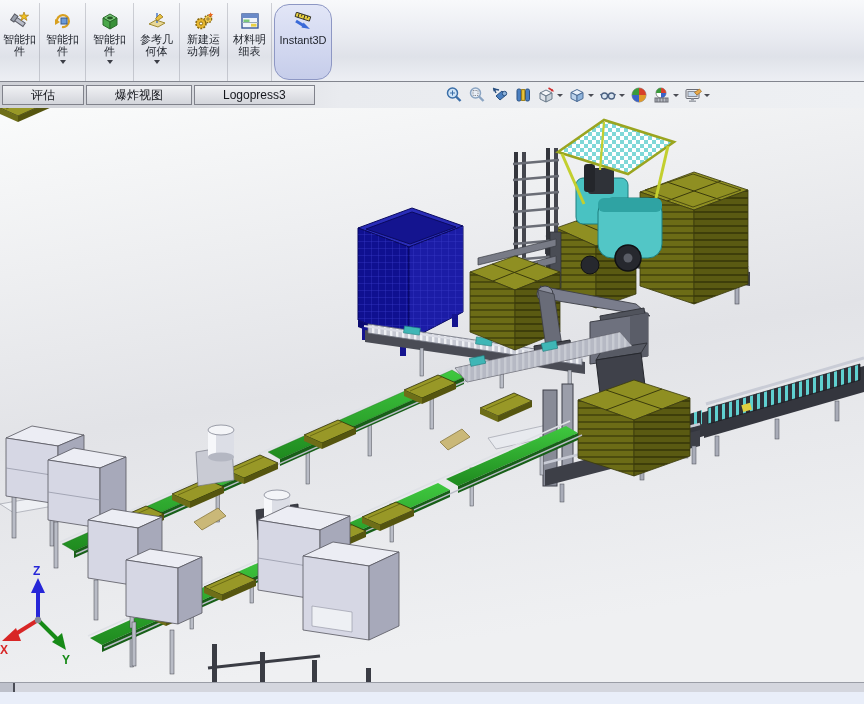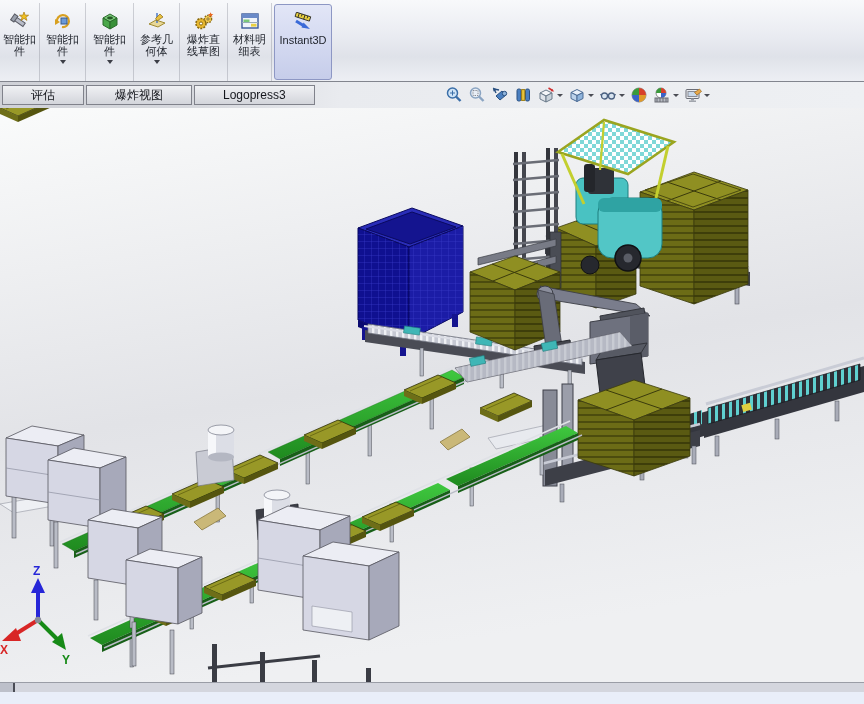--- a/index.html
+++ b/index.html
@@ -10,21 +10,21 @@
   .ribbon{height:82px;box-sizing:border-box;display:flex;align-items:stretch;
     background:linear-gradient(#f8f9fb,#e9ebf1 45%,#dfe2e9 70%,#edeff4);
     border-bottom:1px solid #82858e;padding:3px 0 0 0;}
   .rbtn{display:flex;flex-direction:column;align-items:center;box-sizing:border-box;
     padding-top:6px;border-right:1px solid rgba(130,133,142,.35);cursor:default;position:relative;}
   .rbtn .ricon{height:24px;display:flex;align-items:center;justify-content:center;}
   .rlabel{font-size:11px;line-height:12px;text-align:center;color:#1d2129;width:42px;word-break:break-all;}
   .rdrop{width:0;height:0;border-left:3.5px solid transparent;border-right:3.5px solid transparent;
     border-top:4px solid #3c3e46;margin-top:3px;}
   .rbtn.disabled .rlabel{color:#9da0a8;}
-  .rbtn.active{background:linear-gradient(#e2e6f7,#c6cdea);border:1px solid #8d97c4;border-radius:3px;
+  .rbtn.active{background:linear-gradient(#e2e6f7,#c6cdea);border:1px solid #8d97c4;border-radius:15px;
     margin:1px 2px;padding-top:5px;}
   .rbtn.active .rlabel{width:56px;}
 
   
   .tabband{height:26px;box-sizing:border-box;display:flex;align-items:center;position:relative;
     background:linear-gradient(90deg,#cfd1d7 0px,#d7d9de 200px,#e9ebef 340px,#eef0f3 100%);}
   .tab{height:20px;box-sizing:border-box;padding:0 28px;margin-left:2px;display:flex;align-items:center;
     background:linear-gradient(#f0f1f4,#d3d5db);border:1px solid #80828b;font-size:12px;color:#14161c;}
   .hud{position:absolute;left:444px;top:0;height:26px;display:flex;align-items:center;gap:3px;}
   .hudbtn{display:flex;align-items:center;gap:1px;padding:1px;border-radius:2px;}
@@ -101,21 +101,21 @@
     <div class="rbtn" style="width:48px">
       <span class="ricon">
         <svg width="20" height="20">
             <circle cx="7" cy="12.5" r="5" fill="#e8b830" stroke="#8a6a10" stroke-dasharray="2,1.2" stroke-width="1.6"></circle>
             <circle cx="7" cy="12.5" r="1.6" fill="#fff" stroke="#8a6a10"></circle>
             <circle cx="14" cy="8" r="3.6" fill="#f2cc58" stroke="#8a6a10" stroke-dasharray="1.6,1" stroke-width="1.4"></circle>
             <circle cx="14" cy="8" r="1.1" fill="#fff" stroke="#8a6a10"></circle>
             <polygon points="16.6,1.2 17.4,3 19.4,3 17.8,4.2 18.4,6 16.6,4.9 14.8,6 15.4,4.2 13.8,3 15.8,3" fill="#e86820"></polygon>
           </svg>
       </span>
-      <span class="rlabel">爆炸直线草图</span>
+      <span class="rlabel">新建运动算例</span>
     </div>
 
     <div class="rbtn" style="width:44px">
       <span class="ricon">
         <svg width="20" height="20">
             <rect x="2" y="3" width="16" height="14" fill="#f0f4fa" stroke="#3a5a9a" stroke-width="1.4"></rect>
             <rect x="2" y="3" width="16" height="4" fill="#6a8ac8"></rect>
             <line x1="2" y1="11.5" x2="18" y2="11.5" stroke="#9ab"></line>
             <rect x="3.5" y="8.5" width="6" height="2.6" fill="#7ac87a"></rect>
             <rect x="11" y="12.8" width="5.5" height="2.8" fill="#e8d040"></rect>

